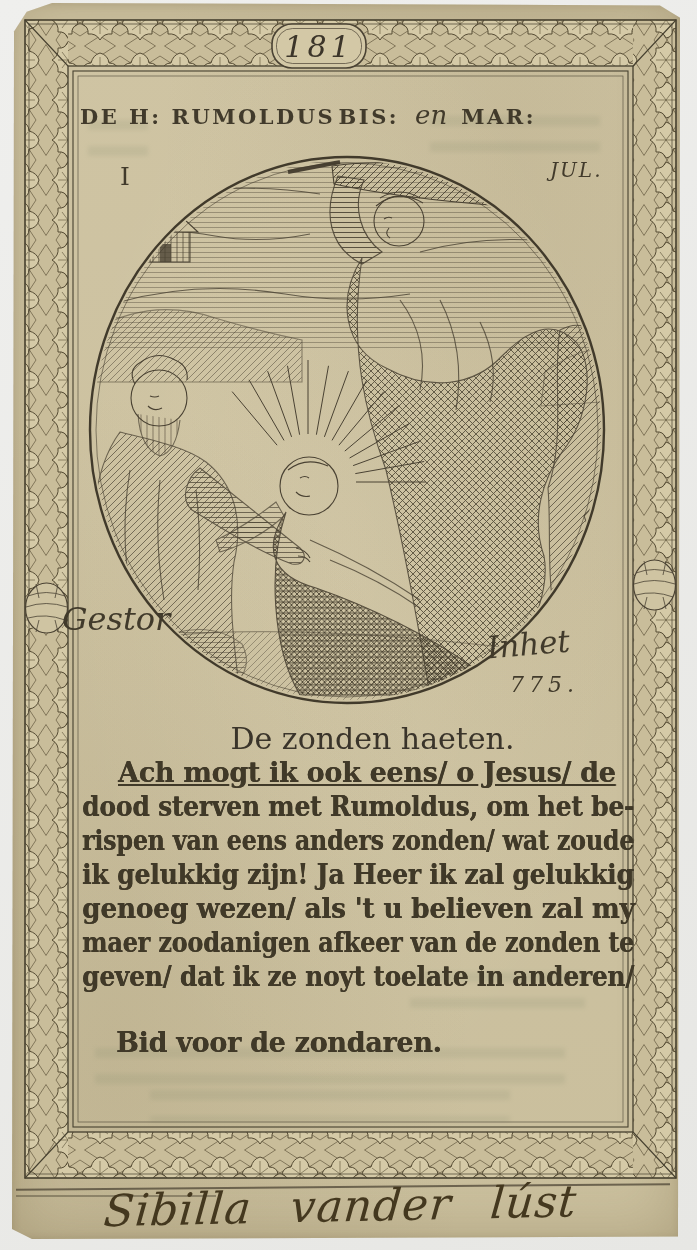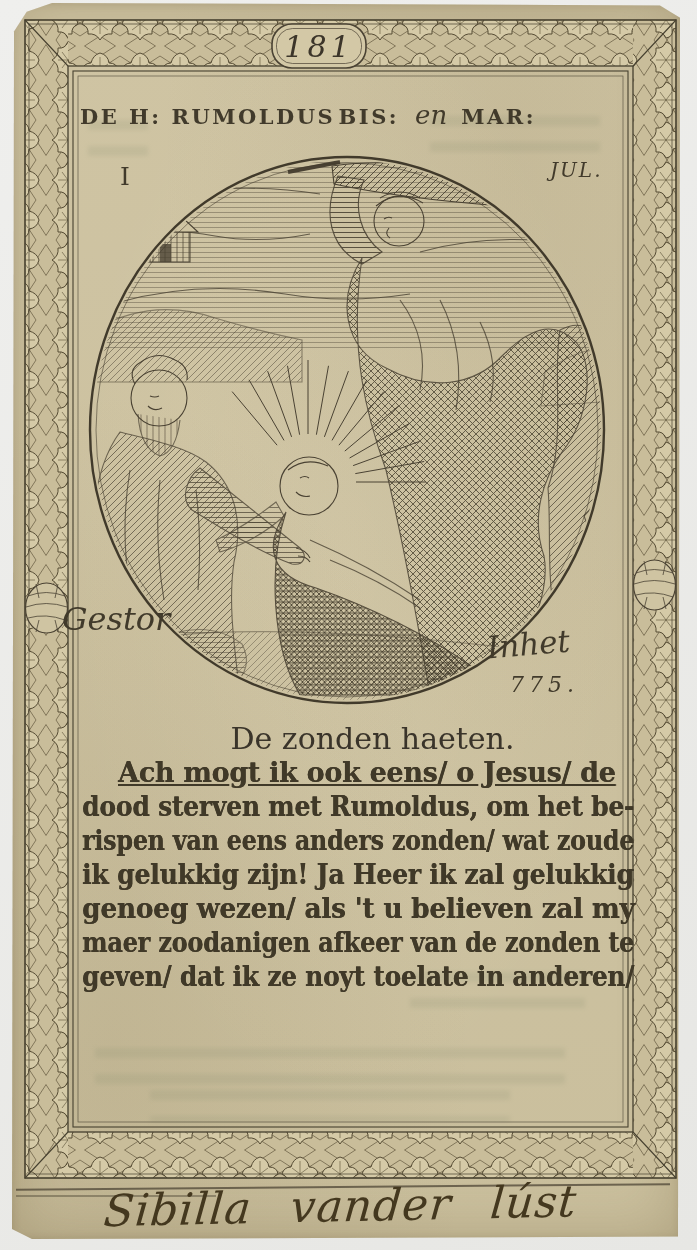--- a/index.html
+++ b/index.html
@@ -172,18 +172,21 @@
   <div class="body-block">
     <div class="fitline indent" style="transform-origin: left center; text-decoration: underline;">Ach mogt ik ook eens/ o Jesus/ de</div>
     <div class="fitline" style="transform-origin: left center; transform: scaleX(0.929293);">dood sterven met Rumoldus, om het be-</div>
     <div class="fitline" style="transform-origin: left center; transform: scaleX(0.8832);">rispen van eens anders zonden/ wat zoude</div>
     <div class="fitline" style="transform-origin: left center; transform: scaleX(0.93401);">ik gelukkig zijn! Ja Heer ik zal gelukkig</div>
     <div class="fitline" style="transform-origin: left center; transform: scaleX(0.980462);">genoeg wezen/ als 't u believen zal my</div>
     <div class="fitline" style="transform-origin: left center; transform: scaleX(0.891761);">maer zoodanigen afkeer van de zonden te</div>
     <div class="fitline" style="transform-origin: left center; transform: scaleX(0.924623);">geven/ dat ik ze noyt toelate in anderen/</div>
   </div>
 
+  <div class="prayer-wrap">
+    <div class="fitline noStretch" style="transform-origin: left center;">Bid voor de zondaren.</div>
+  </div>
 
   <div class="rule" style="left:16px;top:1186px;width:654px;height:2px;opacity:.75;transform:rotate(-0.5deg);"></div>
   <div class="rule" style="left:16px;top:1195px;width:200px;height:1.5px;opacity:.45;"></div>
 
   <div class="txt hand">Sibilla vander lúst</div>
 </div>
 
 </body></html>

